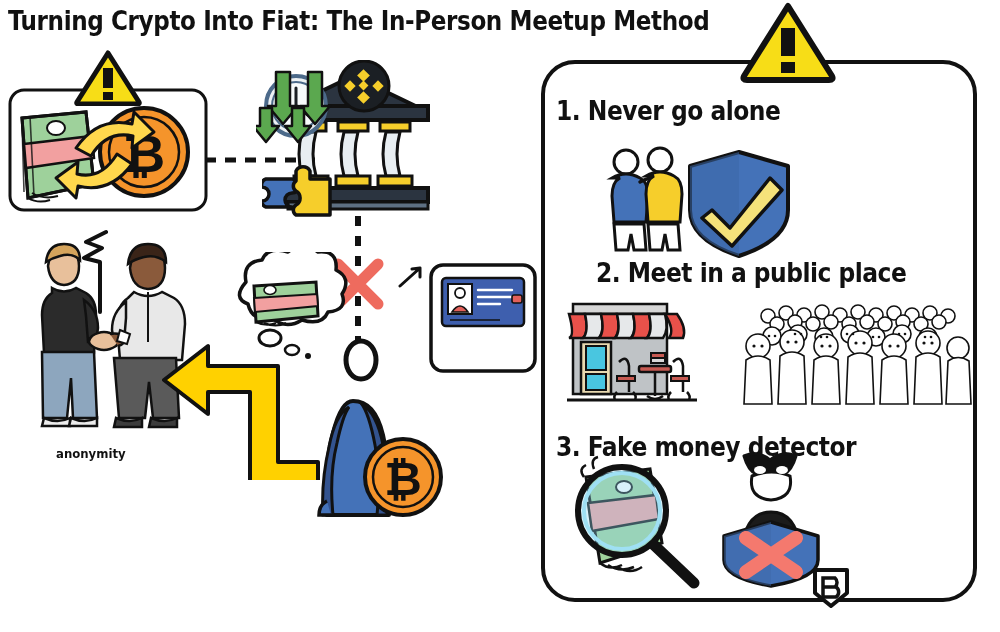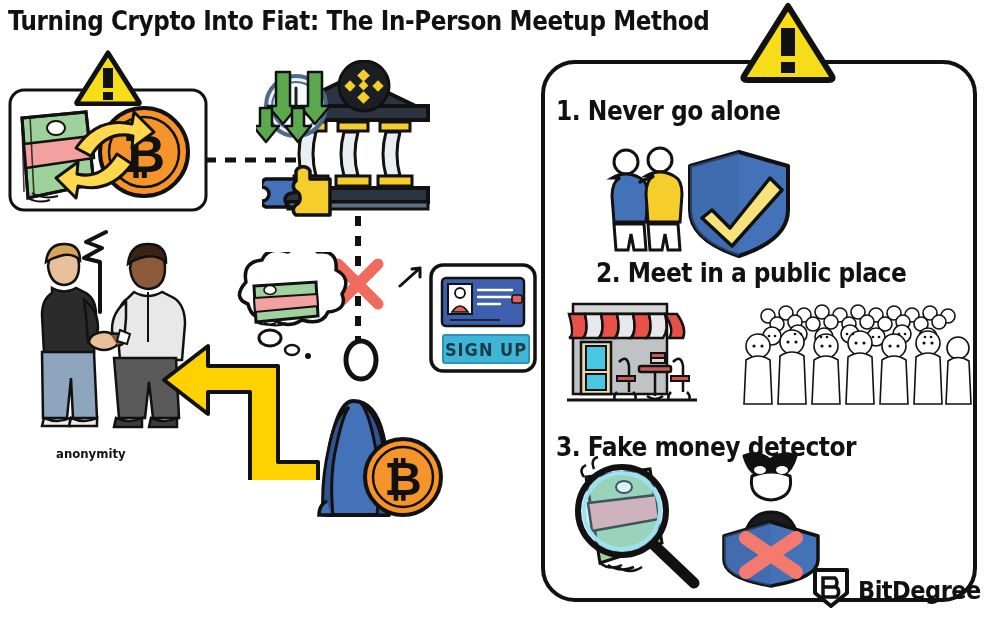--- a/index.html
+++ b/index.html
@@ -169,25 +169,20 @@
       <path d="M24 50 q8 -12 16 0 Z" fill="#E3605A" stroke="#111" stroke-width="1.6"></path>
       <g stroke="#fff" stroke-width="2.4" stroke-linecap="round">
         <path d="M50 28 h34"></path>
           <path d="M50 35 h34"></path>
           <path d="M50 42 h22"></path>
       </g>
       <rect x="84" y="33" width="10" height="8" rx="2" fill="#E3605A" stroke="#111" stroke-width="1.6"></rect>
       <path d="M22 58 h50" stroke="#111" stroke-width="1.6"></path>
     </g>
   </svg>
-  <div class="abs" style="left:14px;top:72px;width:84px;height:26px;background:#3FB6D8;
-              border:2px solid #2C93B4;border-radius:3px;display:flex;align-items:center;justify-content:center;">
-    <span style="font-family:'DejaVu Sans Condensed','Liberation Sans',sans-serif;font-weight:bold;
-                 font-size:18px;color:#1B3B48;letter-spacing:1px;">SIGN UP</span>
-  </div>
 </div>
 
 <div class="art" style="left:398px;top:262px;width:34px;height:30px;">
   <svg width="34" height="30" viewBox="0 0 34 30">
     <path d="M2 24 L22 6 M22 6 L14 7 M22 6 L22 15" stroke="#111" stroke-width="3" fill="none" stroke-linecap="round"></path>
   </svg>
 </div>
 
 <div class="art" style="left:18px;top:228px;width:190px;height:212px;">
   <svg width="190" height="212" viewBox="0 0 190 212">
@@ -448,14 +443,13 @@
   </svg>
 </div>
 
 <div class="abs" id="bitdegree">
   <span style="display:inline-block;">
     <svg width="38" height="42" viewBox="0 0 38 42">
       <path d="M3 3 L35 3 L35 26 L19 39 L3 26 Z" fill="#fff" stroke="#111" stroke-width="4" stroke-linejoin="round"></path>
       <path d="M11 11 h12 a6 6 0 0 1 0 9 h-12 Z M11 20 h13 a6 6 0 0 1 0 10 h-13 Z" fill="none" stroke="#111" stroke-width="3.5"></path>
     </svg>
   </span>
-  <span id="bd-word">BitDegree</span>
 </div>
 
 </body></html>

